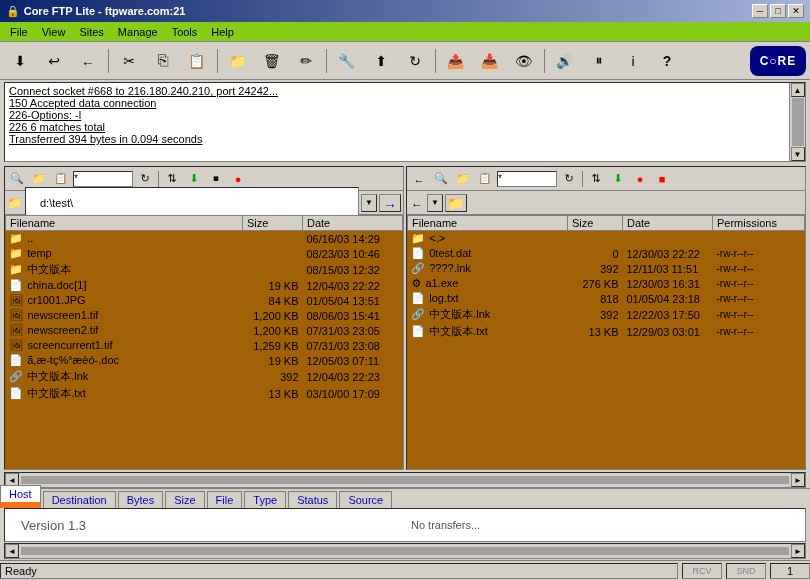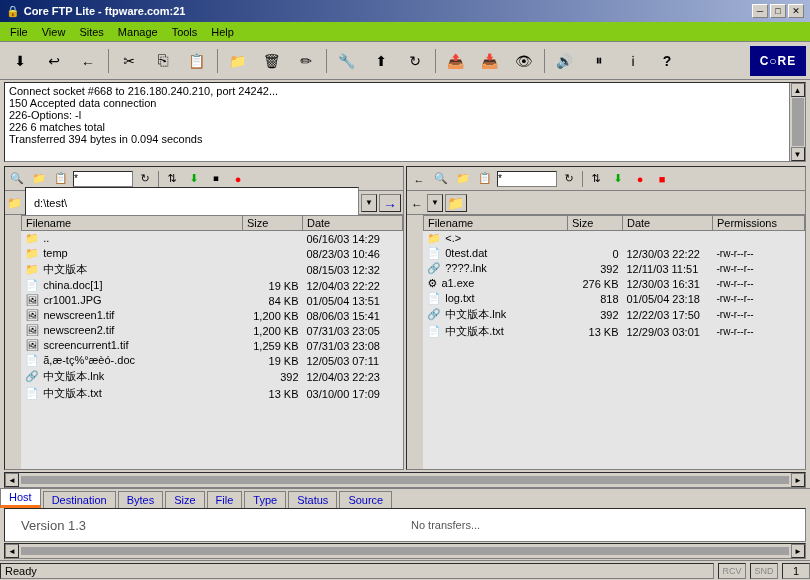--- a/index.html
+++ b/index.html
@@ -78,33 +78,35 @@
     }
     .tb-logo {
       margin-left: auto;
       background: #000080;
       color: white;
       width: 56px; height: 30px;
       display: flex; align-items: center; justify-content: center;
       font-size: 12px;
       font-weight: bold;
       letter-spacing: 1px;
+      border-radius: 8px;
     }
 
     
     .log-area {
       background: white;
       border: 1px inset #808080;
       margin: 2px 4px;
       height: 80px;
       overflow: hidden;
       padding: 2px 4px;
       font-size: 11px;
       color: #000;
       position: relative;
+      text-decoration: underline;
     }
     .log-scroll {
       position: absolute;
       right: 0; top: 0; bottom: 0;
       width: 16px;
       background: #d4d0c8;
       border-left: 1px solid #808080;
       display: flex; flex-direction: column; align-items: center;
     }
     .scroll-btn {
@@ -167,21 +169,21 @@
       width: 16px; height: 16px;
       display: flex; align-items: center; justify-content: center;
       font-size: 12px;
     }
     .addr-input {
       flex: 1;
       height: 32px;
       border: 1px inset #808080;
       background: white;
       font-size: 11px;
-      padding: 0 8px;
+      padding: 0 14px;
     }
     .addr-dropdown {
       width: 16px; height: 18px;
       background: #d4d0c8;
       border: 1px outset #808080;
       cursor: pointer;
       display: flex; align-items: center; justify-content: center;
       font-size: 8px;
     }
     .addr-go {
@@ -191,22 +193,21 @@
       cursor: pointer;
       display: flex; align-items: center; justify-content: center;
       font-size: 14px;
       color: #0000cc;
     }
 
     
     .file-list {
       flex: 1;
       overflow: hidden;
-      background: #e5e5e5;
-      margin-left: 16px;
+      background: #a16207;
     }
     .file-list table {
       width: 100%;
       border-collapse: collapse;
       font-size: 11px;
     }
     .file-list thead th {
       background: #d4d0c8;
       border: 1px outset #808080;
       padding: 1px 4px;
@@ -237,21 +238,21 @@
       font-size: 11px;
       color: #0000cc;
       border: 1px solid #808080;
       border-bottom: none;
       background: #d4d0c8;
       cursor: pointer;
       margin-right: 2px;
     }
     .status-tab.active {
       background: white;
-      border-bottom: 3px solid #f97316;
+      border-bottom: 6px solid #f97316;
     }
 
     .bottom-status {
       background: #d4d0c8;
       border-top: 1px solid #808080;
       height: 20px;
       display: flex;
       align-items: center;
       padding: 0 0;
       gap: 4px;
@@ -260,21 +261,21 @@
       flex: 1;
       height: 16px;
       border: 1px inset #808080;
       background: #d4d0c8;
       display: flex;
       align-items: center;
       padding: 0 4px;
       font-size: 11px;
     }
     .status-side {
-      width: 28px;
+      width: 40px;
       height: 16px;
       border: 1px inset #808080;
       background: #d4d0c8;
       display: flex;
       align-items: center;
       justify-content: center;
       font-size: 11px;
     }
 
     .scrollbar-h {

